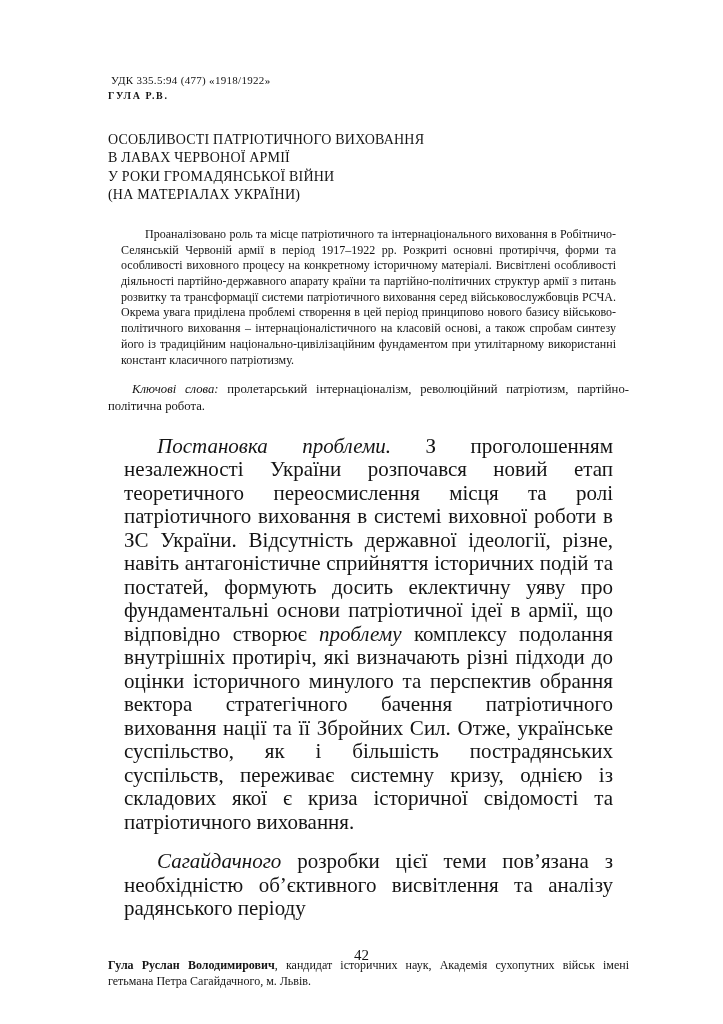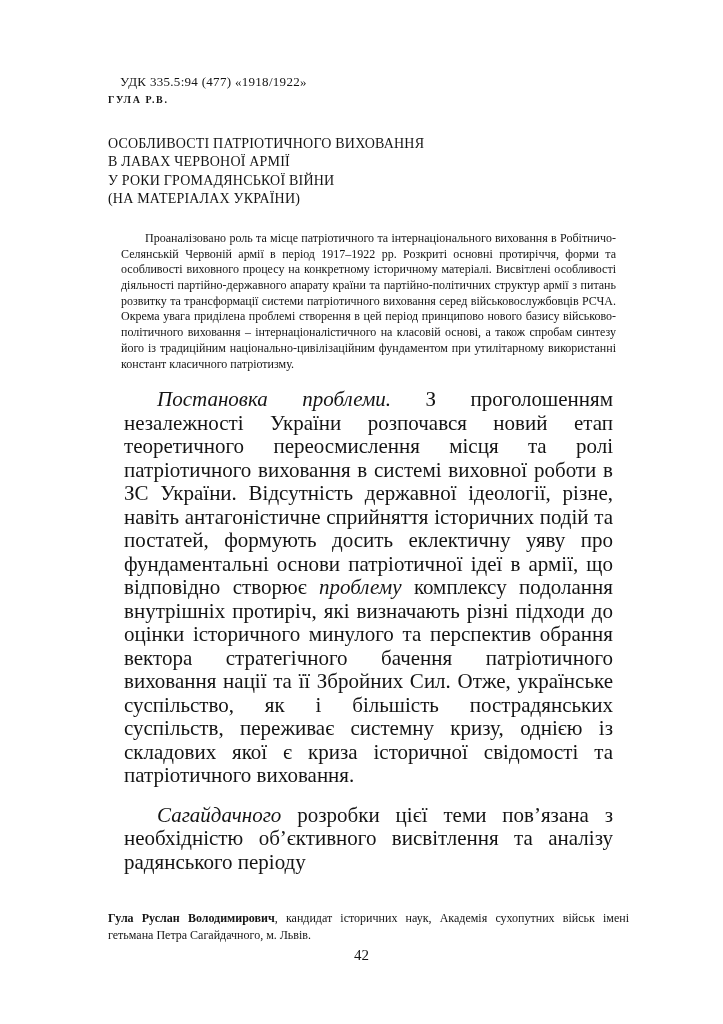--- a/index.html
+++ b/index.html
@@ -12,23 +12,23 @@
     width: 723px;
     height: 1024px;
     background: #ffffff;
     font-family: "Liberation Serif", "DejaVu Serif", serif;
     color: #141414;
     box-sizing: border-box;
     padding: 74px 94px 0 108px;
     overflow: hidden;
   }
   .udc {
-    font-size: 13px;
+    font-size: 11px;
     letter-spacing: 0.3px;
-    margin: 0 0 4px 12px;
+    margin: 0 0 4px 3px;
   }
   .author {
     font-size: 10px;
     font-weight: bold;
     letter-spacing: 1.6px;
     margin: 0 0 30px 0;
   }
   .title {
     font-size: 14px;
     font-weight: normal;
@@ -93,20 +93,23 @@
 
   <p class="author">ГУЛА Р.В.</p>
 
   <h1 class="title">ОСОБЛИВОСТІ ПАТРІОТИЧНОГО ВИХОВАННЯ
 В ЛАВАХ ЧЕРВОНОЇ АРМІЇ
 У РОКИ ГРОМАДЯНСЬКОЇ ВІЙНИ
 (НА МАТЕРІАЛАХ УКРАЇНИ)</h1>
 
   <p class="abstract">Проаналізовано роль та місце патріотичного та інтернаціонального виховання в Робітничо-Селянській Червоній армії в період 1917–1922 рр. Розкриті основні протиріччя, форми та особливості виховного процесу на конкретному історичному матеріалі. Висвітлені особливості діяльності партійно-державного апарату країни та партійно-політичних структур армії з питань розвитку та трансформації системи патріотичного виховання серед військовослужбовців РСЧА. Окрема увага приділена проблемі створення в цей період принципово нового базису військово-політичного виховання – інтернаціоналістичного на класовій основі, а також спробам синтезу його із традиційним національно-цивілізаційним фундаментом при утилітарному використанні констант класичного патріотизму.</p>
 
+  <p class="keywords">
+    <span class="italic">Ключові слова:</span><span> пролетарський інтернаціоналізм, революційний патріотизм, партійно-політична робота.</span>
+  </p>
 
   <p class="body-para">
     <span class="italic">Постановка проблеми.</span><span> З проголошенням незалежності України розпочався новий етап теоретичного переосмислення місця та ролі патріотичного виховання в системі виховної роботи в ЗС України. Відсутність державної ідеології, різне, навіть антагоністичне сприйняття історичних подій та постатей, формують досить еклектичну уяву про фундаментальні основи патріотичної ідеї в армії, що відповідно створює </span><span class="italic">проблему</span><span> комплексу подолання внутрішніх протиріч, які визначають різні підходи до оцінки історичного минулого та перспектив обрання вектора стратегічного бачення патріотичного виховання нації та її Збройних Сил. Отже, українське суспільство, як і більшість пострадянських суспільств, переживає системну кризу, однією із складових якої є криза історичної свідомості та патріотичного виховання.</span>
   </p>
 
   <p class="body-para">
     <span class="italic">Сагайдачного</span><span> розробки цієї теми пов’язана з необхідністю об’єктивного висвітлення та аналізу радянського періоду</span>
   </p>
 
   <div class="footnote">

